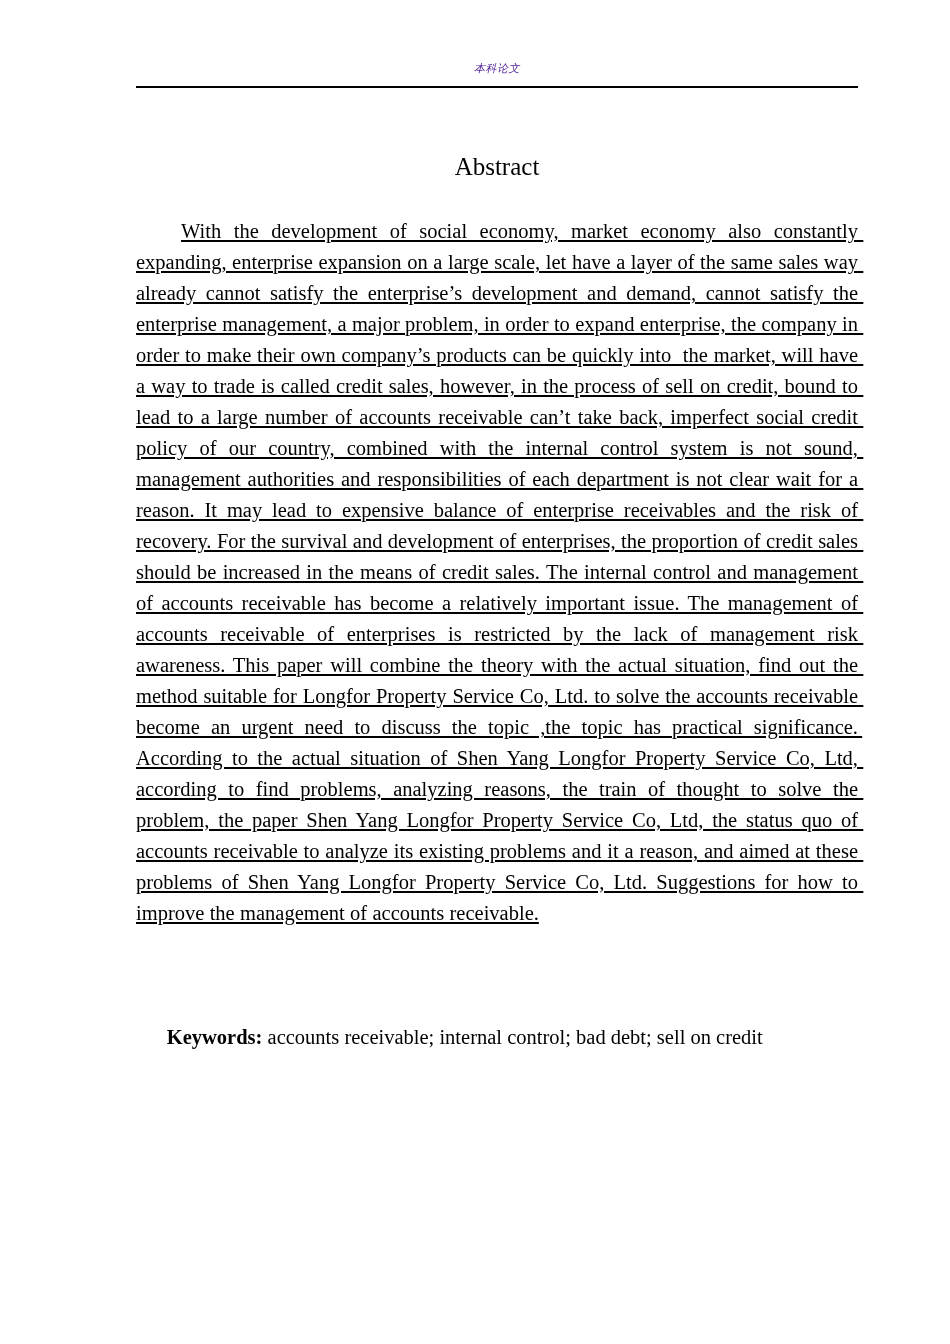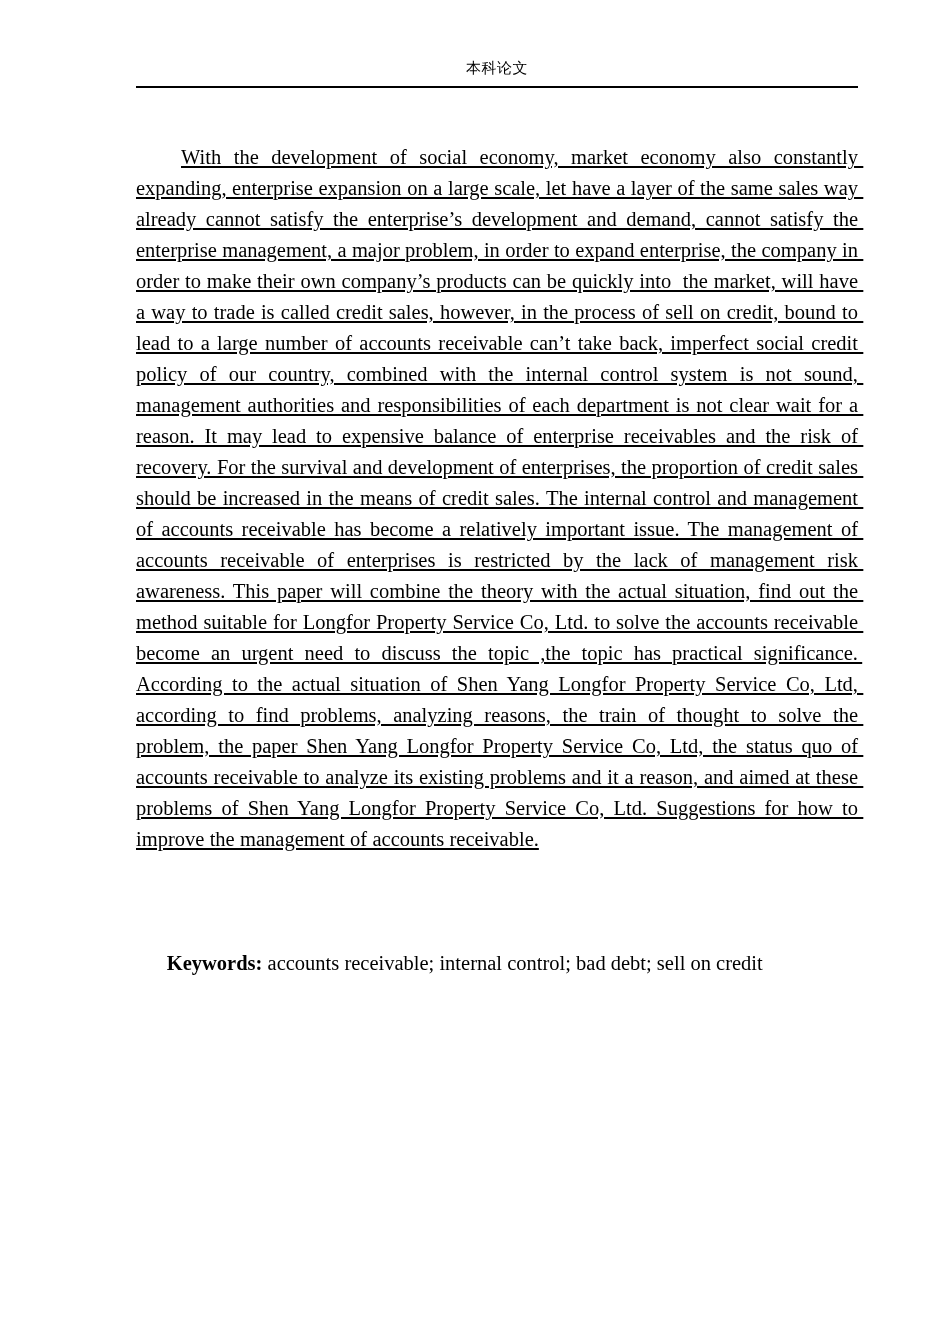--- a/index.html
+++ b/index.html
@@ -24,24 +24,25 @@
   .page-header {
     position: absolute;
     left: 136px;
     top: 58px;
     width: 722px;
   }
 
   .page-header-text {
     display: block;
     text-align: center;
-    font-size: 15px;
+    font-size: 11px;
     line-height: 20px;
     letter-spacing: 0.5px;
-    color: #000000;
+    color: #4c1d95;
+    font-style: italic;
   }
 
   .header-rule {
     position: absolute;
     left: 136px;
     top: 86px;
     width: 722px;
     height: 0;
     border-top: 2px solid #000000;
   }
@@ -99,20 +100,21 @@
 <div class="page">
 
   <div class="page-header">
     <span class="page-header-text">本科论文</span>
   </div>
 
   <div class="header-rule"></div>
 
   <div class="content">
 
+    <h1 class="section-title">Abstract</h1>
 
     <p class="abstract-body">With the development of social economy, market economy also constantly expanding, enterprise expansion on a large scale, let have a layer of the same sales way already cannot satisfy the enterprise’s development and demand, cannot satisfy the enterprise management, a major problem, in order to expand enterprise, the company in order to make their own company’s products can be quickly into  the market, will have a way to trade is called credit sales, however, in the process of sell on credit, bound to lead to a large number of accounts receivable can’t take back, imperfect social credit policy of our country, combined with the internal control system is not sound, management authorities and responsibilities of each department is not clear wait for a reason. It may lead to expensive balance of enterprise receivables and the risk of recovery. For the survival and development of enterprises, the proportion of credit sales should be increased in the means of credit sales. The internal control and management of accounts receivable has become a relatively important issue. The management of accounts receivable of enterprises is restricted by the lack of management risk awareness. This paper will combine the theory with the actual situation, find out the method suitable for Longfor Property Service Co, Ltd. to solve the accounts receivable become an urgent need to discuss the topic ,the topic has practical significance. According to the actual situation of Shen Yang Longfor Property Service Co, Ltd, according to find problems, analyzing reasons, the train of thought to solve the problem, the paper Shen Yang Longfor Property Service Co, Ltd, the status quo of accounts receivable to analyze its existing problems and it a reason, and aimed at these problems of Shen Yang Longfor Property Service Co, Ltd. Suggestions for how to improve the management of accounts receivable.</p>
 
     <p class="keywords-line">
       <span class="keywords-label">Keywords:</span><span> accounts receivable; internal control; bad debt; sell on credit</span>
     </p>
 
   </div>
 
 </div>

